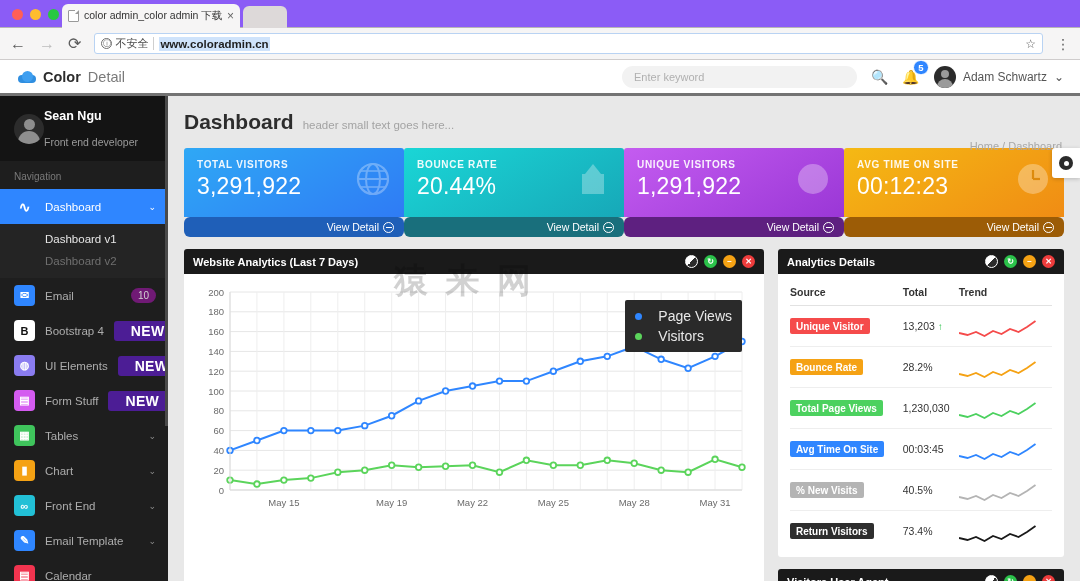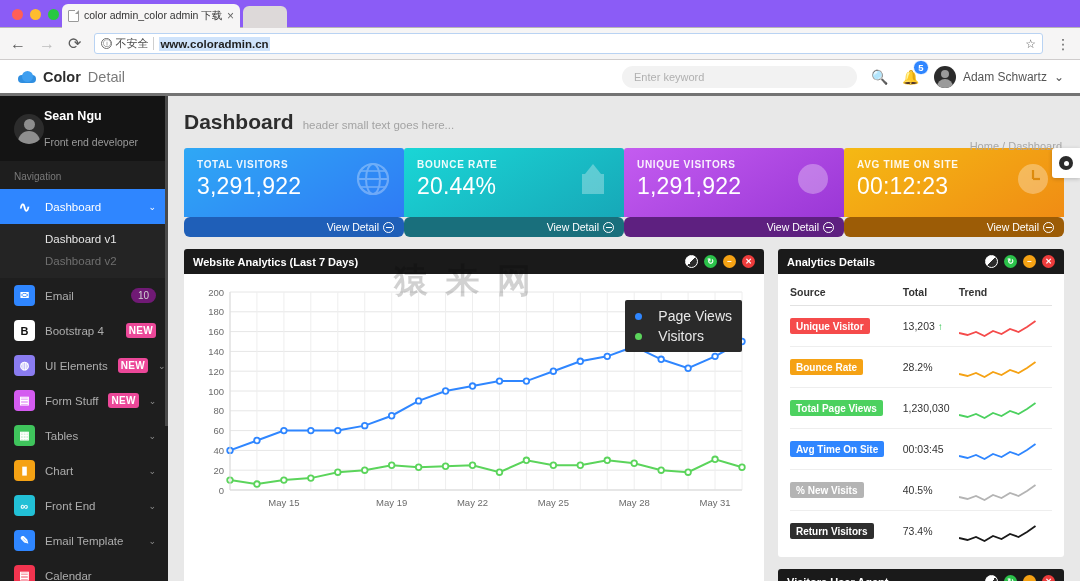--- a/index.html
+++ b/index.html
@@ -117,22 +117,22 @@
   .nav-item.active .caret { color:#fff; }
   .sub-item { padding:5px 14px 5px 45px; font-size:11.5px; }
   .sub-item.on { color:#e6e6e6; }
   .sub-item.off { color:#6f6f6f; }
   .sub-wrap { background:#242424; padding:4px 0 6px; }
   .pill-num {
     background:#701a75; color:#d2d2d2; border-radius:9px; font-size:10px;
     padding:2px 7px; min-width:24px; text-align:center;
   }
   .pill-new {
-    background:#ec4899; color:#fff; border-radius:3px; font-size:10px;
-    font-weight:bold; padding:2px 3px; letter-spacing:.3px;
+    background:#4c1d95; color:#fff; border-radius:3px; font-size:14px;
+    font-weight:bold; padding:2px 17px; letter-spacing:.3px;
   }
   .side-scroll { position:absolute; right:0; top:0; width:3px; height:330px; background:#4a4a4a; }
   
   .main { flex:1; padding:14px 16px 0; overflow:hidden; position:relative; }
   .page-title-row { display:flex; align-items:baseline; gap:9px; margin-bottom:14px; }
   .page-title { font-size:21px; color:#2d2d2d; font-weight:bold; }
   .page-sub { font-size:11.5px; color:#a3a3a3; }
   .cards { display:flex; margin-bottom:12px; }
   .card { flex:1; border-radius:3px; overflow:hidden; position:relative; }
   .card-body { padding:11px 13px 9px; position:relative; height:69px; }

